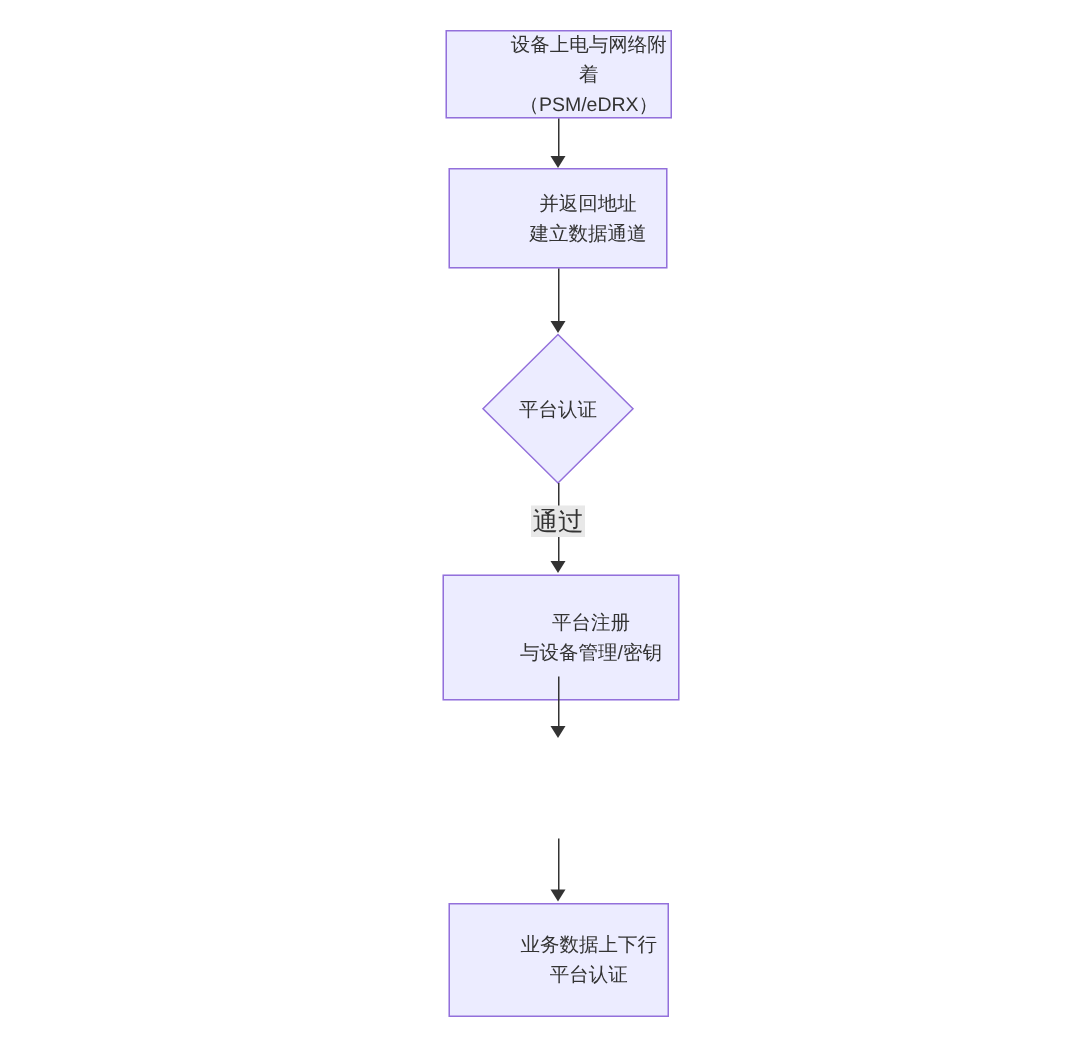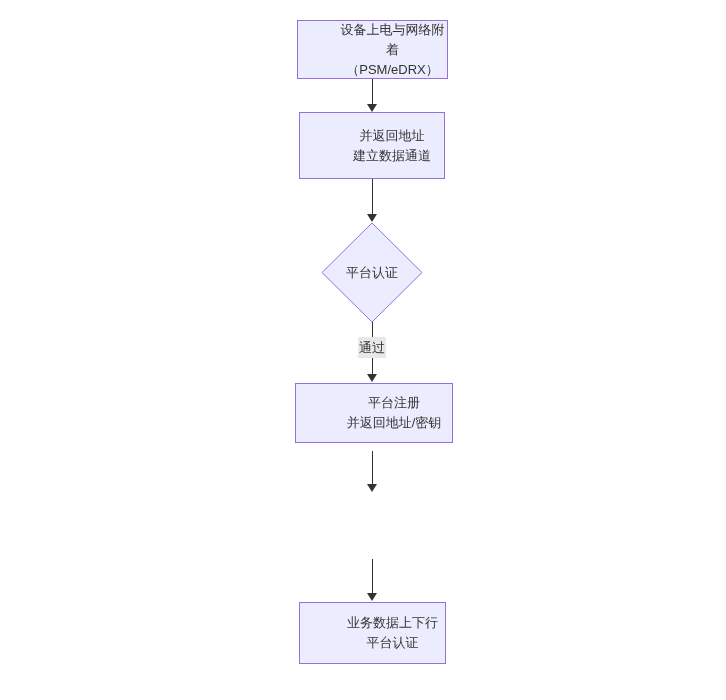--- a/index.html
+++ b/index.html
@@ -67,21 +67,21 @@
     display: flex;
     align-items: center;
     justify-content: center;
     font-size: 13px;
     color: var(--text, #333333);
   }
   .edge-label {
     position: absolute;
     transform: translateX(-50%);
     background: var(--edge-label-bg, #e8e8e8);
-    font-size: 13px;
+    font-size: 17px;
     line-height: 19px;
     padding: 1px 1px;
     color: var(--text, #333333);
     white-space: nowrap;
   }
 </style>
 </head>
 <body>
 
 <div class="canvas">
@@ -112,34 +112,34 @@
     </svg>
     <div class="diamond-label">平台认证</div>
   </div>
 
   <div class="arrow" style="left:367px;top:322px;height:60px">
     <div class="shaft"></div>
     <div class="head"></div>
   </div>
   <div class="edge-label" style="left:372px;top:337px">通过</div>
 
-  <div class="node" style="left:295px;top:383px;width:158px;height:60px">
+  <div class="node" style="left:295px;top:383px;width:158px;height:84px">
     <div>平台注册</div>
-    <div>并返回地址/密钥</div>
+    <div>与设备管理/密钥</div>
   </div>
 
   <div class="arrow" style="left:367px;top:451px;height:41px">
     <div class="shaft"></div>
     <div class="head"></div>
   </div>
 
 
   <div class="arrow" style="left:367px;top:559px;height:42px">
     <div class="shaft"></div>
     <div class="head"></div>
   </div>
 
-  <div class="node" style="left:299px;top:602px;width:147px;height:62px">
+  <div class="node" style="left:299px;top:602px;width:147px;height:76px">
     <div>业务数据上下行</div>
     <div>平台认证</div>
   </div>
 
 </div>
 
 </body></html>

